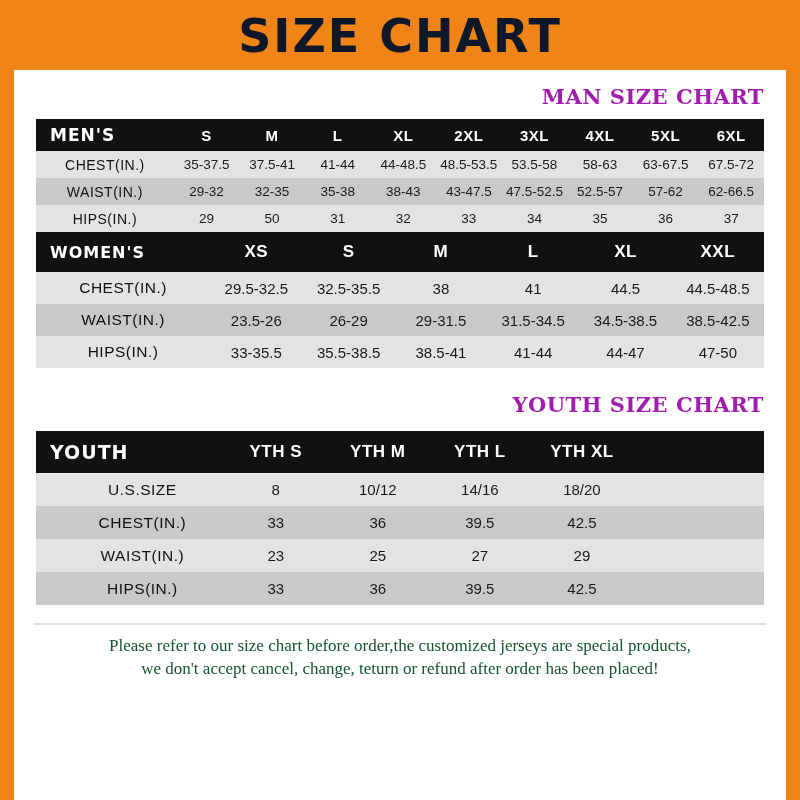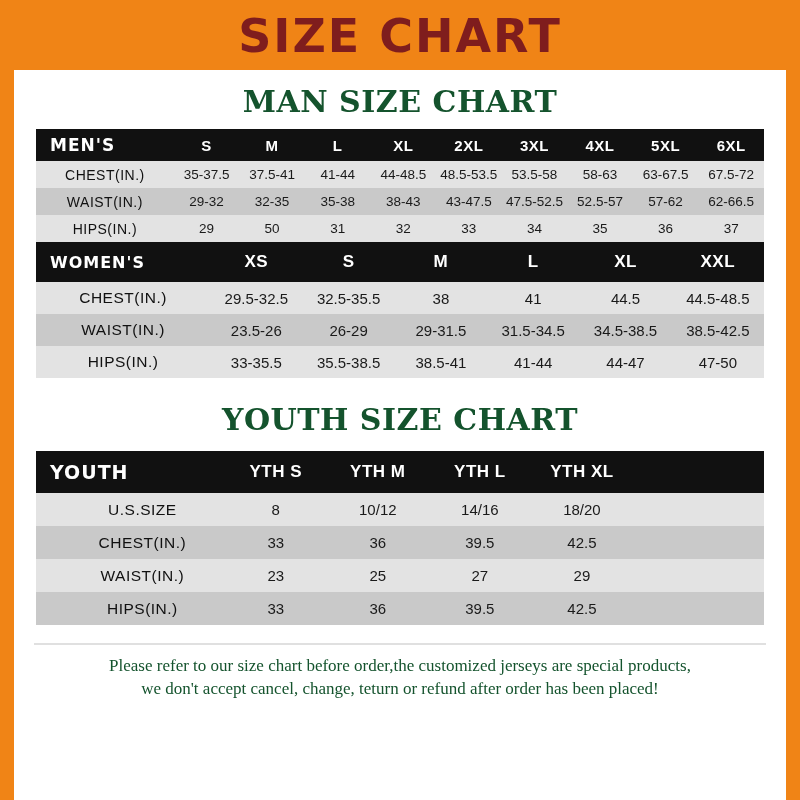--- a/index.html
+++ b/index.html
@@ -27,33 +27,33 @@
     background: #f08416;
     display: flex;
     align-items: center;
     justify-content: center;
   }
   .banner-title {
     font-family: "DejaVu Sans", sans-serif;
     font-weight: bold;
     font-size: 46px;
     letter-spacing: 2px;
-    color: #7f1d1d;
+    color: #0f172a;
     line-height: 1;
     margin-top: 2px;
   }
   .section {
     padding: 0 22px;
   }
   .section-title {
-    text-align: center;
+    text-align: right;
     font-family: "DejaVu Serif", serif;
     font-weight: bold;
-    font-size: 30px;
-    color: #14532d;
+    font-size: 21px;
+    color: #a21caf;
     letter-spacing: 0.5px;
   }
   .sec-man .section-title { margin: 14px 0 10px; }
   .sec-women .section-title { margin: 22px 0 12px; }
   .sec-youth .section-title { margin: 24px 0 14px; }
 
   table.sizetable {
     width: 100%;
     border-collapse: collapse;
     table-layout: fixed;

